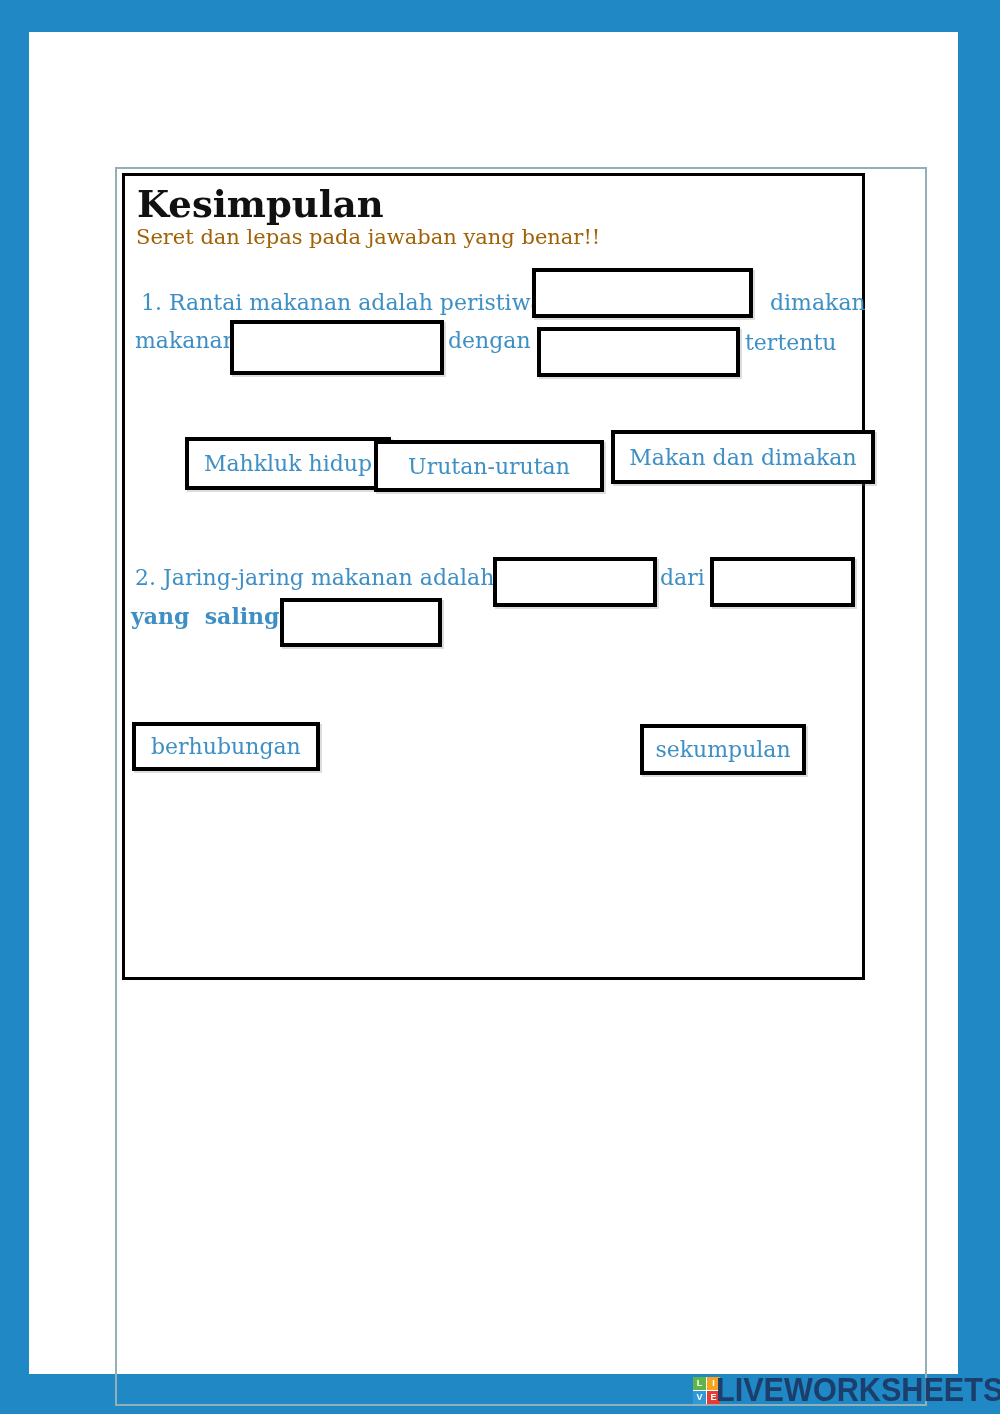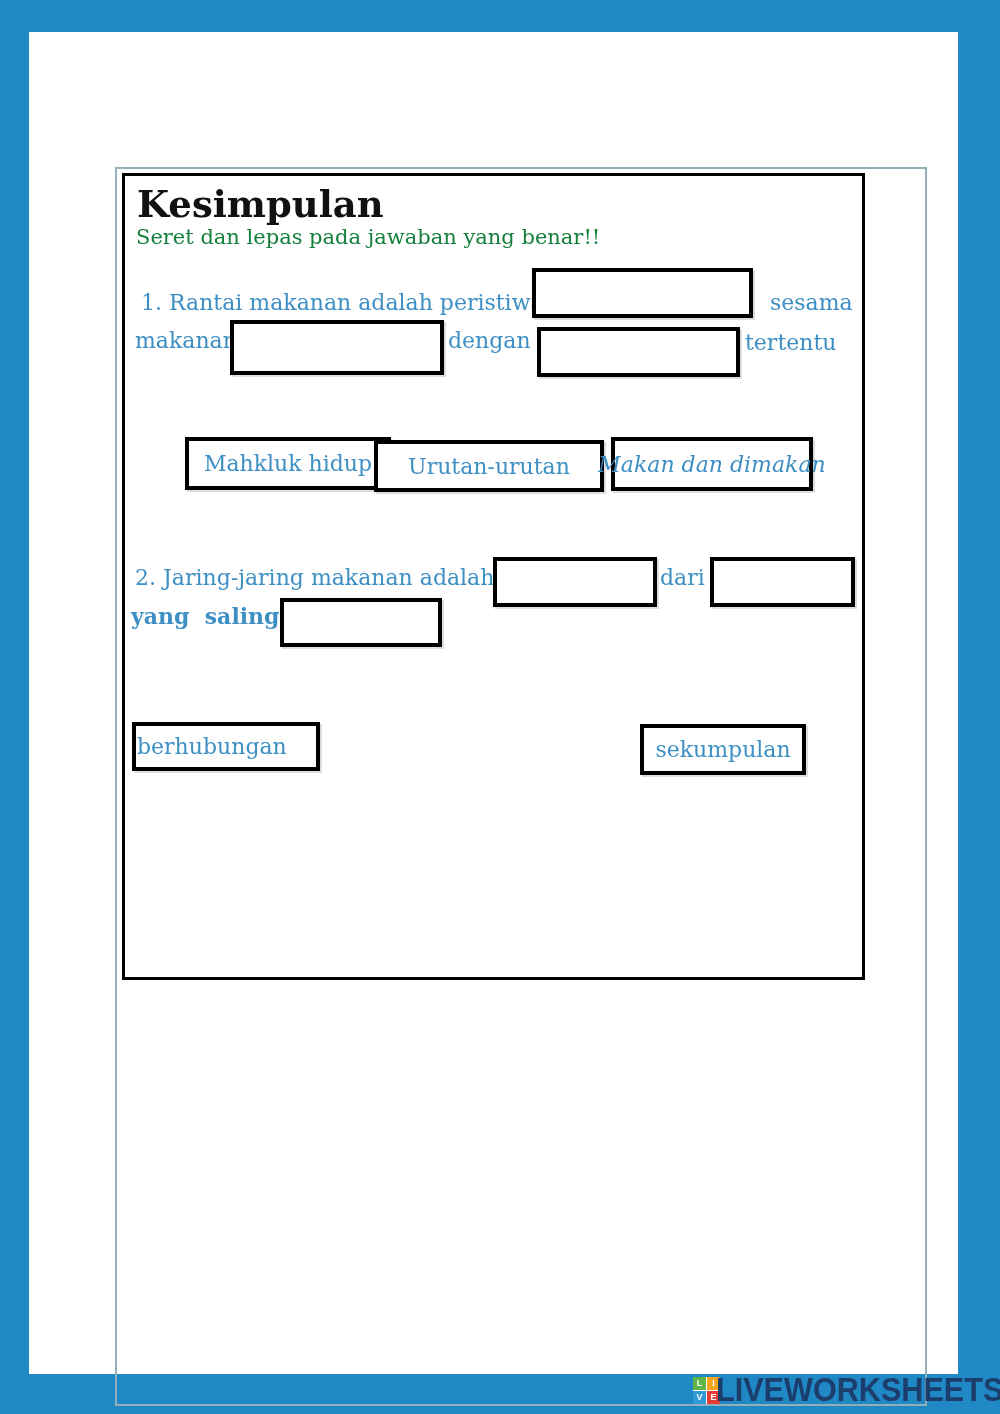--- a/index.html
+++ b/index.html
@@ -28,21 +28,21 @@
     box-sizing:border-box;
     background:#fff;
   }
   .title{
     position:absolute;left:12px;top:6px;
     font-size:37px;font-weight:bold;color:#111;
     margin:0;white-space:pre;
   }
   .instruction{
     position:absolute;left:11px;top:49px;
-    font-size:21px;color:#15803d;
+    font-size:21px;color:#a16207;
     margin:0;white-space:pre;
   }
   .qtext{
     position:absolute;
     font-size:22px;color:#3d8fc4;
     white-space:pre;line-height:30px;
   }
   .blank{
     position:absolute;
     border:4px solid #000;
@@ -54,34 +54,34 @@
     position:absolute;
     border:4px solid #000;
     box-sizing:border-box;
     background:#fff;
     display:flex;align-items:center;justify-content:center;
     font-size:22px;color:#3d8fc4;
     cursor:grab;
     box-shadow:2px 2px 0 rgba(120,120,120,0.25);
     white-space:pre;
   }
-  .option.left-align{justify-content:flex-start;padding-left:1px;}
+  .option.left-align{justify-content:flex-start;padding-left:15px;}
 
   
   .q1-part1{left:16px;top:112px;}
   .q1-blank1{left:407px;top:92px;width:221px;height:50px;}
   .q1-antara{left:645px;top:112px;}
   .q1-sesama{left:10px;top:150px;}
   .q1-blank2{left:105px;top:144px;width:214px;height:55px;}
   .q1-dengan{left:323px;top:150px;}
   .q1-blank3{left:412px;top:151px;width:203px;height:50px;}
   .q1-tertentu{left:620px;top:152px;}
   .opt1-1{left:29px;top:261px;width:206px;height:53px;margin-left:31px;}
   .opt1-2{left:249px;top:264px;width:230px;height:52px;}
-  .opt1-3{left:486px;top:261px;width:202px;height:54px;font-style:italic;}
+  .opt1-3{left:486px;top:254px;width:264px;height:54px;}
 
   
   .q2-part1{left:10px;top:387px;}
   .q2-blank1{left:368px;top:381px;width:164px;height:50px;}
   .q2-dari{left:535px;top:387px;}
   .q2-blank2{left:585px;top:381px;width:145px;height:50px;}
   .q2-yang{left:6px;top:425px;font-weight:bold;}
   .q2-blank3{left:155px;top:422px;width:162px;height:49px;}
   .opt2-1{left:7px;top:546px;width:188px;height:49px;}
   .opt2-2{left:251px;top:546px;width:212px;height:52px;}
@@ -129,21 +129,21 @@
 <div class="canvas">
   <div class="page">
     <div class="outline"></div>
 
     <div class="main-box" style="left:93px;top:141px;">
       <h1 class="title">Kesimpulan</h1>
       <p class="instruction">Seret dan lepas pada jawaban yang benar!!</p>
 
       <span class="qtext q1-part1">1. Rantai makanan adalah peristiwa</span>
       <div class="blank q1-blank1"></div>
-      <span class="qtext q1-antara">sesama</span>
+      <span class="qtext q1-antara">dimakan</span>
       <span class="qtext q1-sesama">makanan</span>
       <div class="blank q1-blank2"></div>
       <span class="qtext q1-dengan">dengan</span>
       <div class="blank q1-blank3"></div>
       <span class="qtext q1-tertentu">tertentu</span>
 
       <div class="option opt1-1">
         <span>Mahkluk hidup</span>
       </div>
       <div class="option opt1-2">

